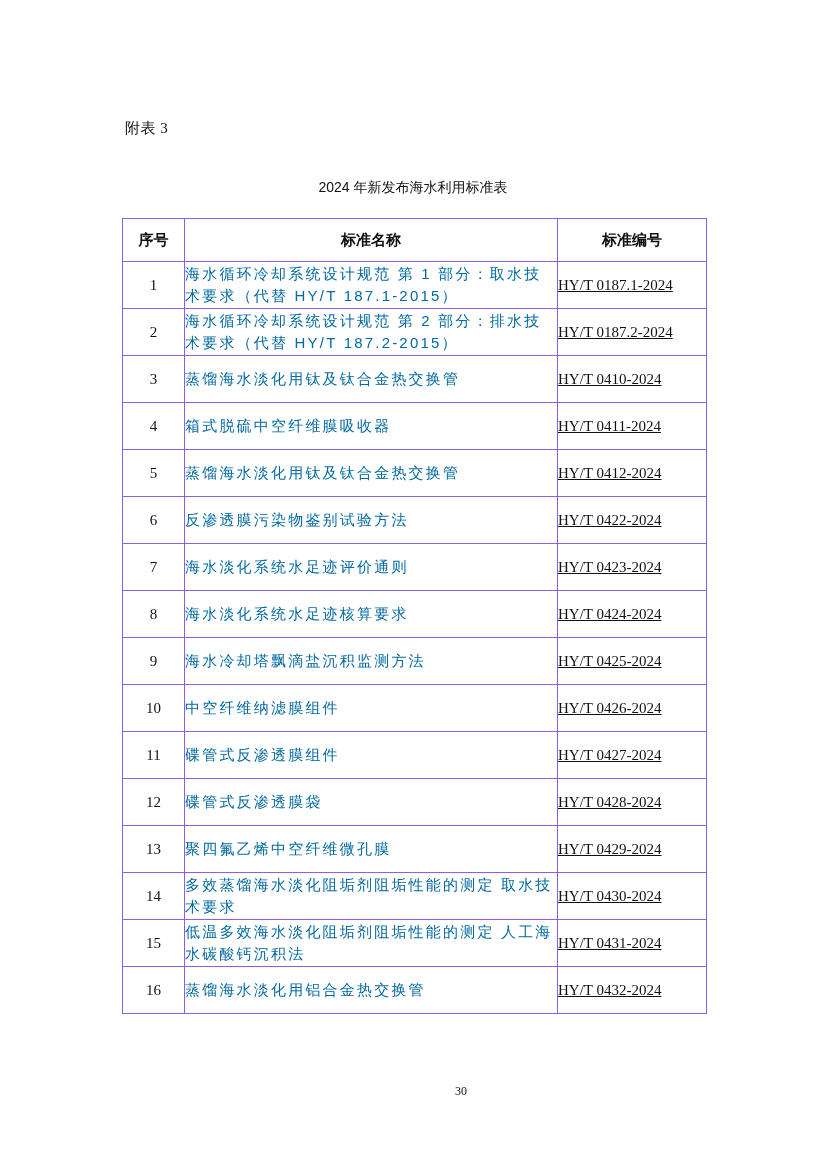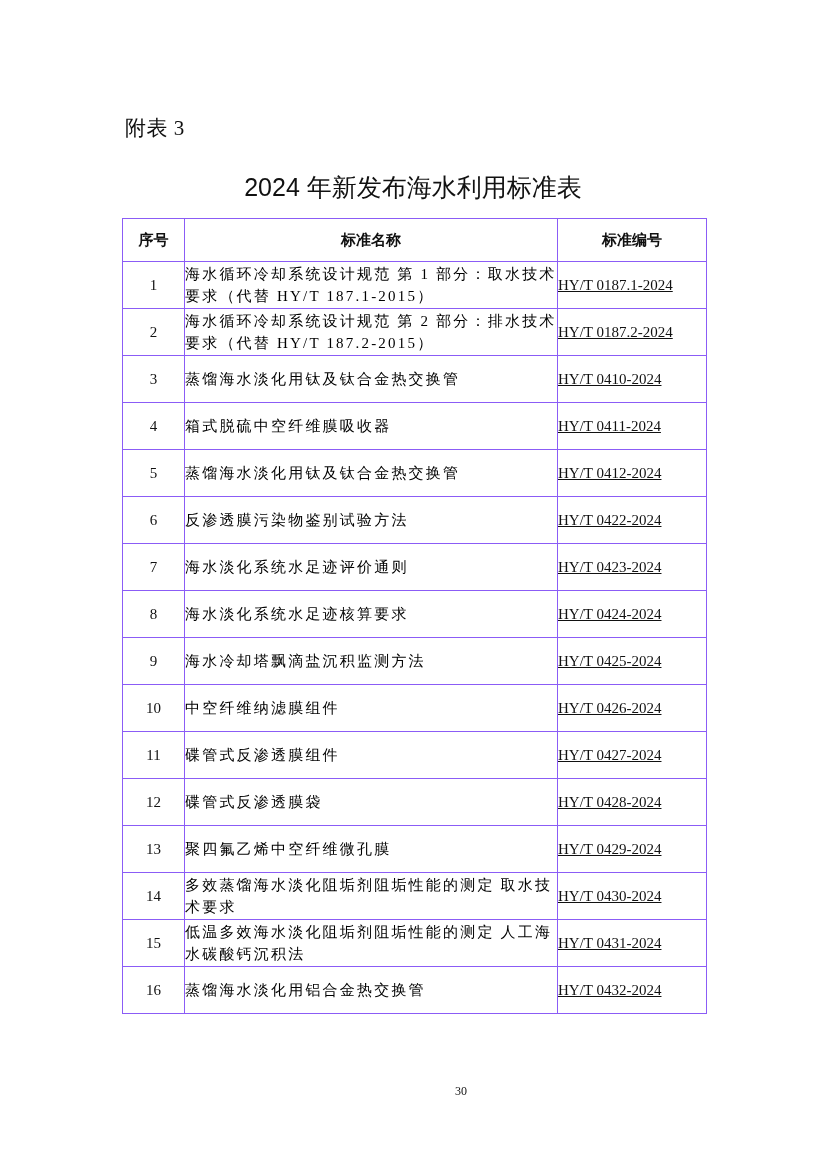--- a/index.html
+++ b/index.html
@@ -2,46 +2,46 @@
 <html><head>
 <meta charset="utf-8">
 <style>
   html, body { margin: 0; padding: 0; background: #ffffff; }
   body {
     width: 826px; height: 1169px; position: relative; overflow: hidden;
     font-family: "Liberation Serif", "DejaVu Serif", serif; color: #111;
   }
   .appendix-label {
     position: absolute; left: 125px; top: 113px;
-    font-size: 21px; line-height: 30px; letter-spacing: 0.5px;
+    font-size: 15px; line-height: 30px; letter-spacing: 0.5px;
   }
   .doc-title {
     position: absolute; left: 0; width: 826px; top: 170px; text-align: center;
     font-family: "Liberation Sans", "DejaVu Sans", sans-serif;
-    font-size: 25px; line-height: 34px;
+    font-size: 14px; line-height: 34px;
   }
   table.std {
     position: absolute; left: 122px; top: 218px;
     border-collapse: collapse; width: 584px; table-layout: fixed;
   }
   table.std td, table.std th {
     border: 1px solid #8b5cf6; padding: 0; vertical-align: middle;
   }
   table.std th {
     height: 42px; font-weight: bold; font-size: 15px; text-align: center;
     font-family: "DejaVu Sans", "Liberation Sans", sans-serif;
   }
   table.std td { height: 46px; font-size: 15px; }
   col.c-no { width: 62px; }
   col.c-name { width: 373px; }
   col.c-code { width: 149px; }
   td.no { text-align: center; }
   td.name {
     padding: 0 8px 0 8px; letter-spacing: 2.2px; line-height: 22px;
-    font-family: Liberation Serif, serif; font-size: 14px; color: #000000;
+    font-family: Liberation Sans, sans-serif; font-size: 14px; color: #0369a1;
   }
   td.code { padding-left: 8px; font-size: 15.5px; white-space: nowrap; text-decoration: underline; }
   .page-number {
     position: absolute; left: 0; width: 826px; top: 1084px; text-align: center;
     font-size: 12px;
     margin-left: 48px;
   }
 </style>
 </head>
 <body>

